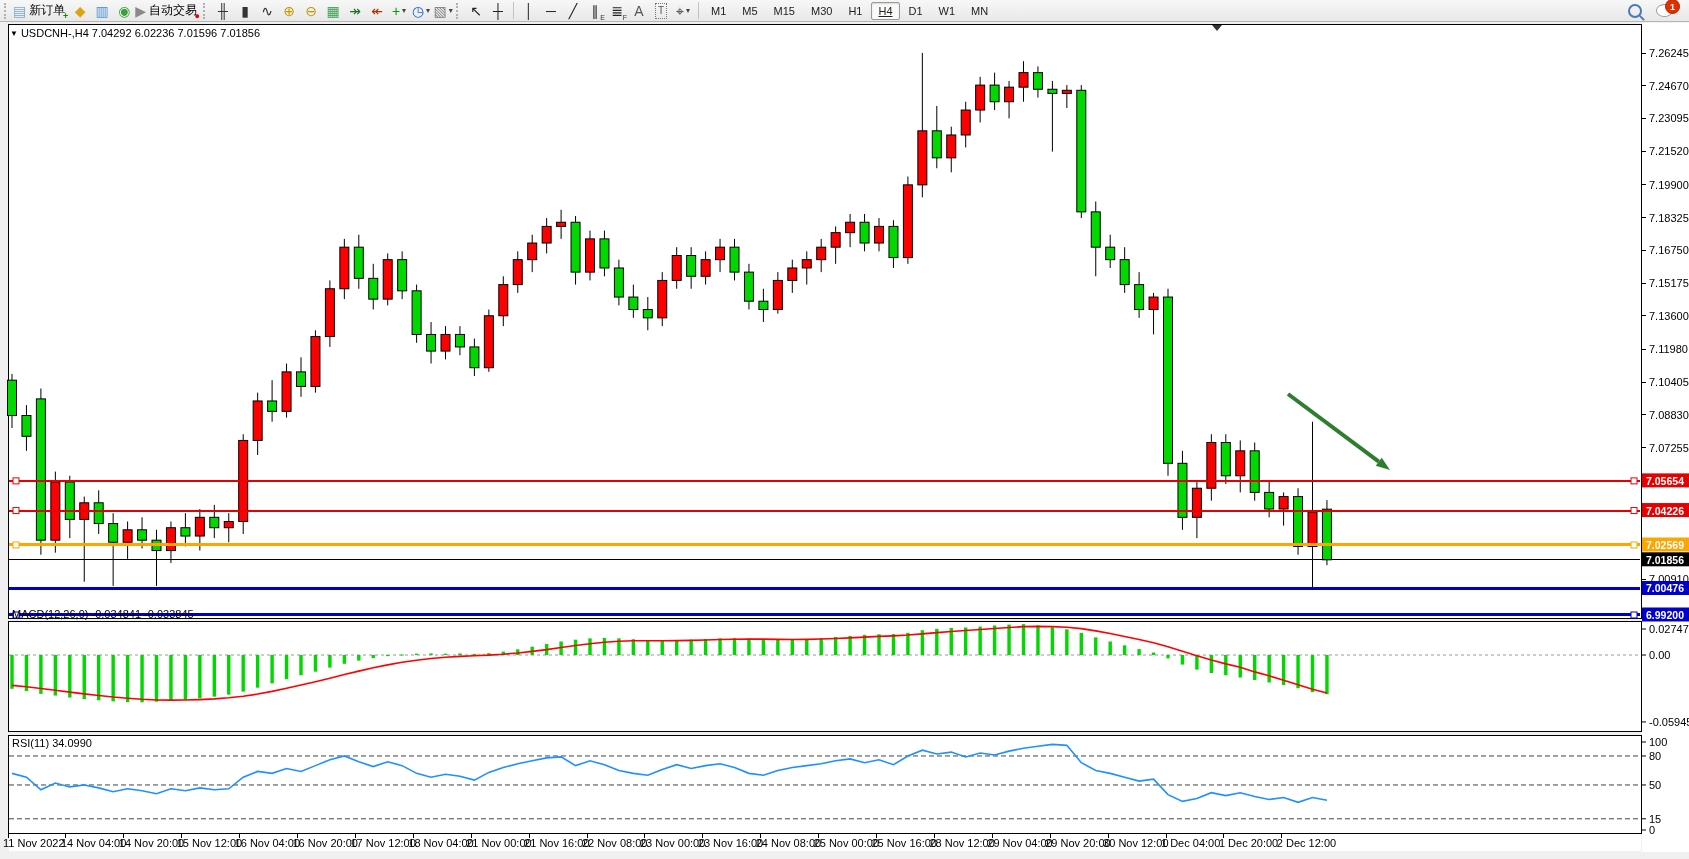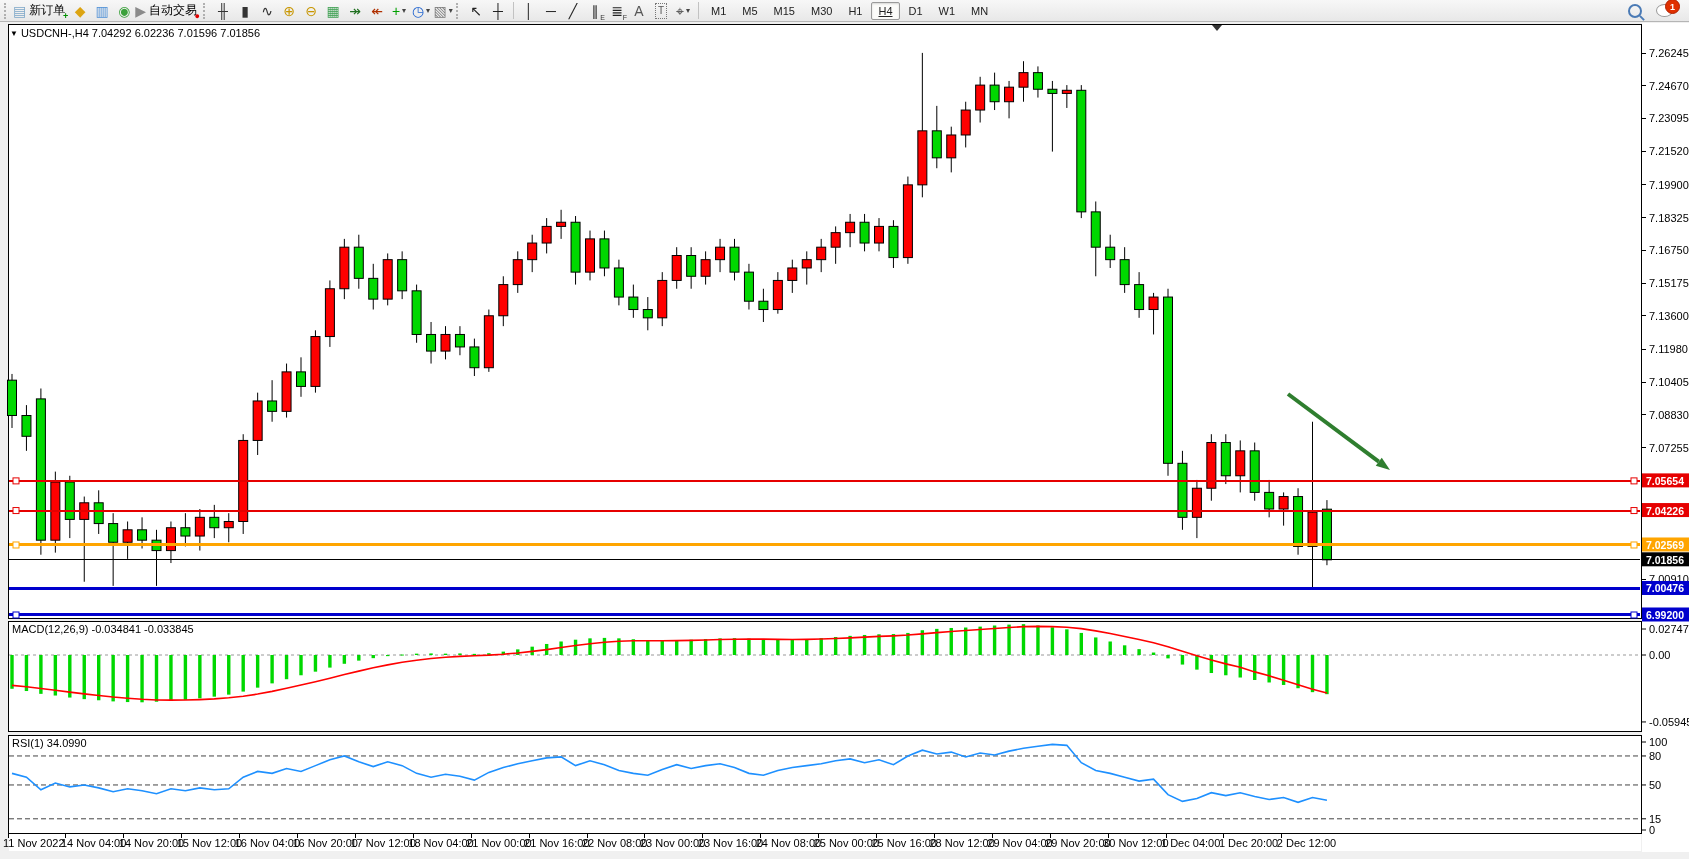--- a/index.html
+++ b/index.html
@@ -559,16 +559,16 @@
       <rect x="1642" y="580.9798200000004" width="47" height="14" fill="#0000cd"></rect>
       <text x="1665" y="592.4798200000004" text-anchor="middle" fill="#fff" font-size="10.5" font-weight="bold">7.00476</text>
       <rect x="1642" y="607.4951000000007" width="47" height="14" fill="#0000cd"></rect>
       <text x="1665" y="618.9951000000007" text-anchor="middle" fill="#fff" font-size="10.5" font-weight="bold">6.99200</text>
       <line x1="1288" y1="394" x2="1378.7736404134125" y2="461.63526148450336" stroke="#2f7e2f" stroke-width="4"></line>
       <polygon points="1390,470 1375.786233800735,465.64467562257033 1381.76104702609,457.6258473464364" fill="#2f7e2f"></polygon>
       <polygon points="1212,25 1222,25 1217,31" fill="#333"></polygon>
     </svg>
 
   <div class="overlay" style="left:10px;top:27px"><span class="tri">▼</span><span>USDCNH-,H4  7.04292 6.02236 7.01596 7.01856</span></div>
-  <div class="overlay" style="left:12px;top:623px">MACD(12,26,9) -0.034841 -0.033845</div>
-  <div class="overlay" style="left:12px;top:737px">RSI(1) 34.0990</div>
+  <div class="overlay" style="left:12px;top:608px">MACD(12,26,9) -0.034841 -0.033845</div>
+  <div class="overlay" style="left:12px;top:737px">RSI(11) 34.0990</div>
 
 </div>
 
 </body></html>

